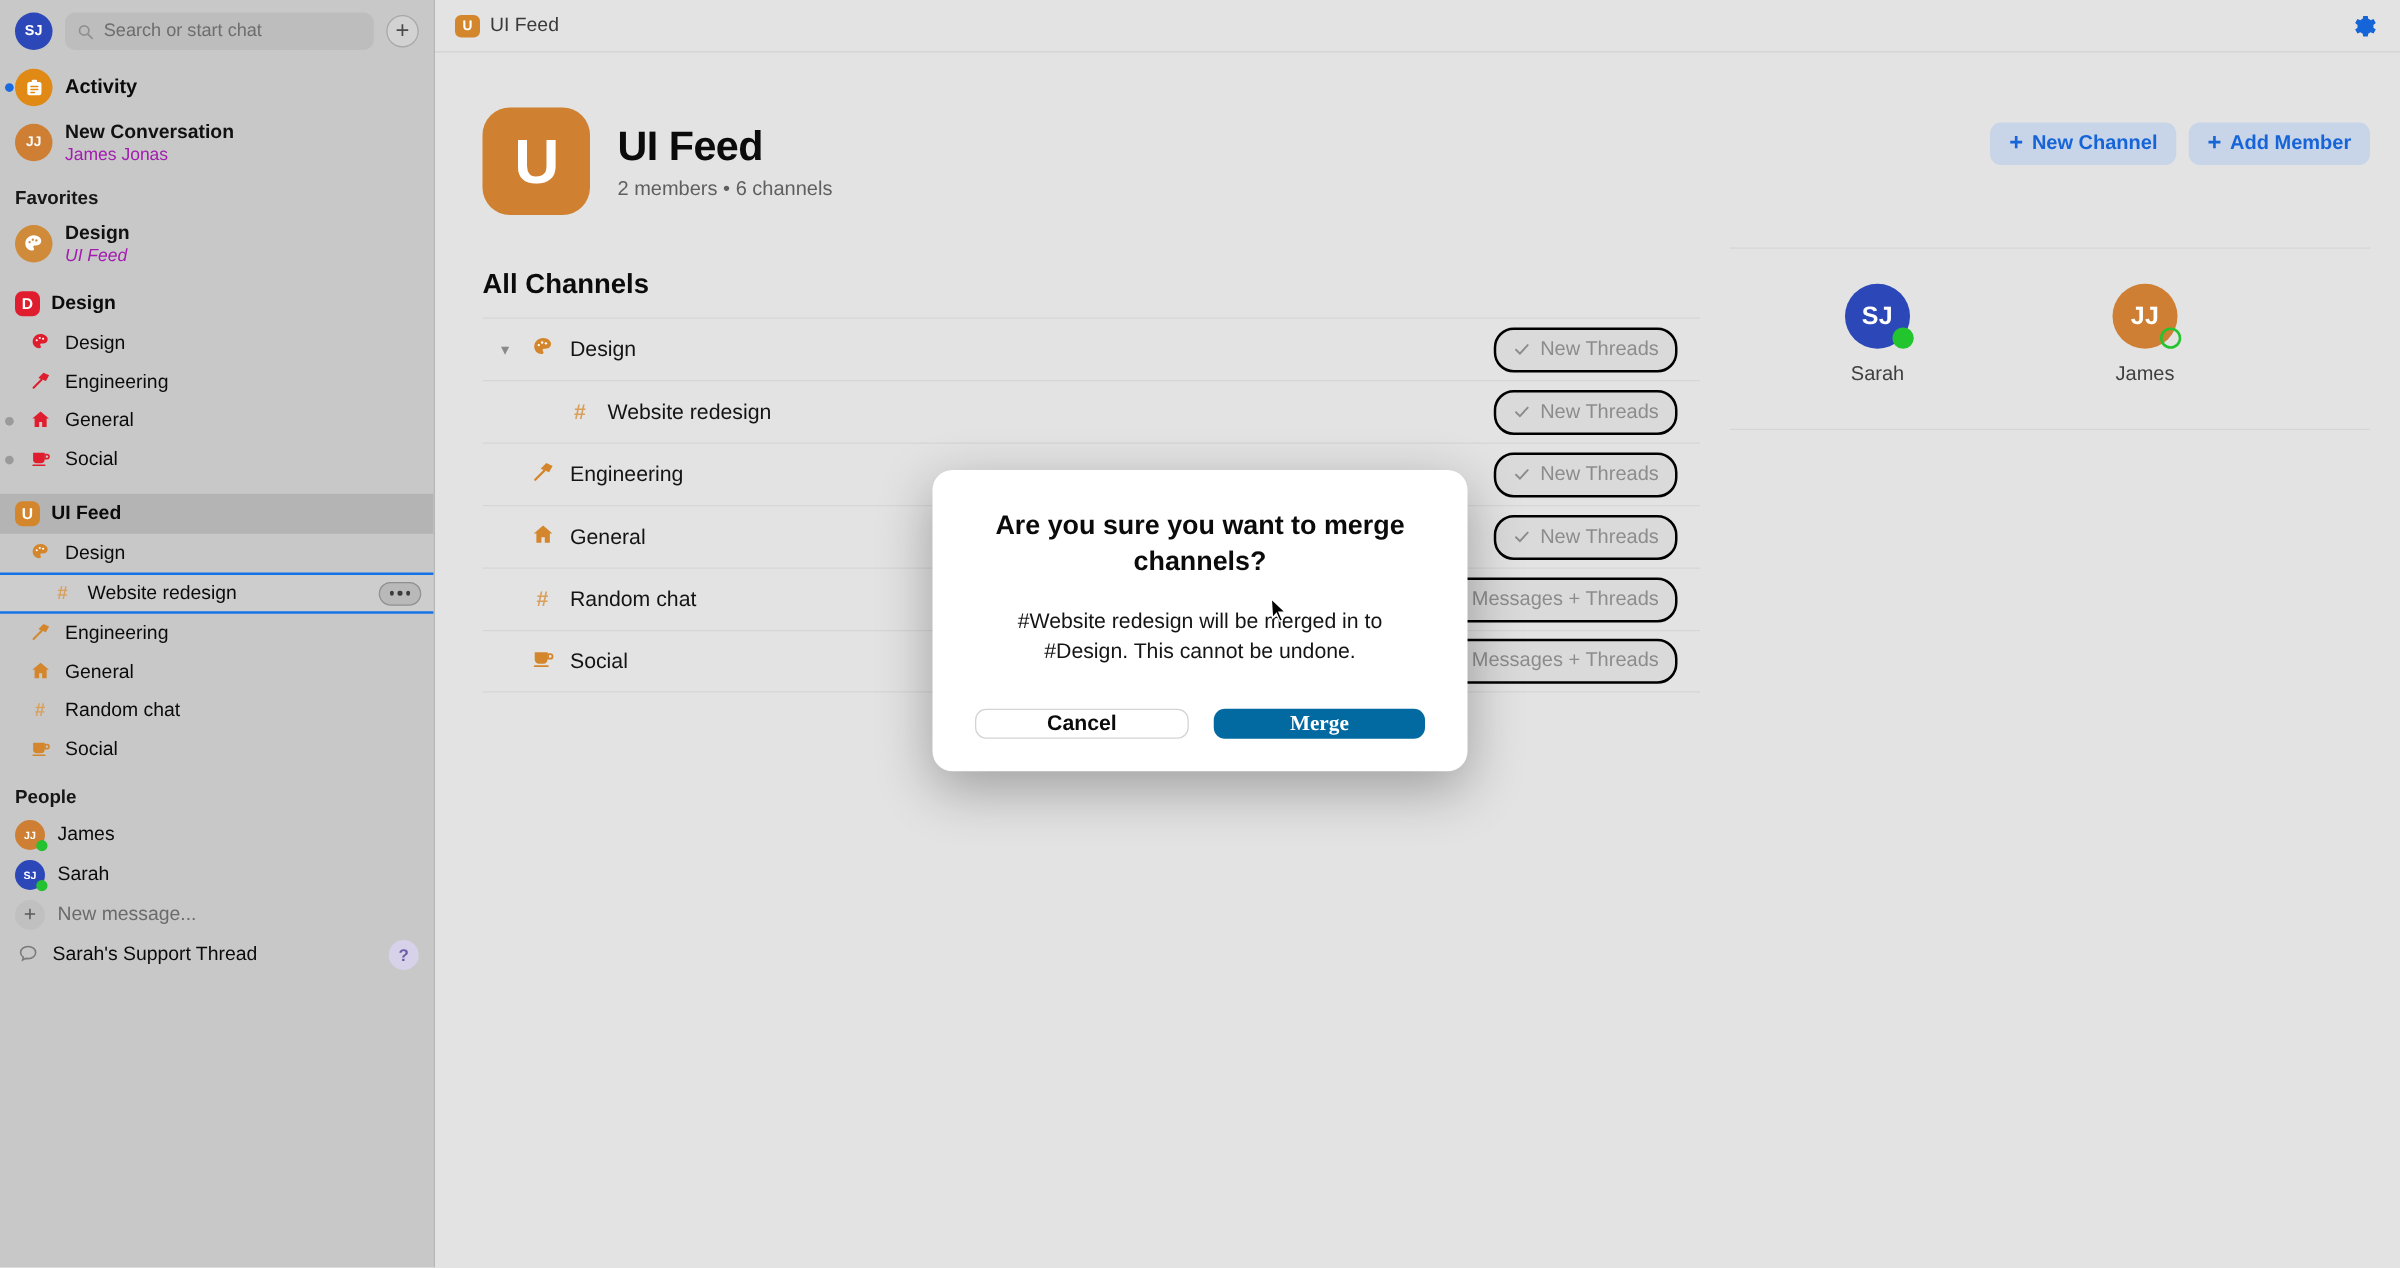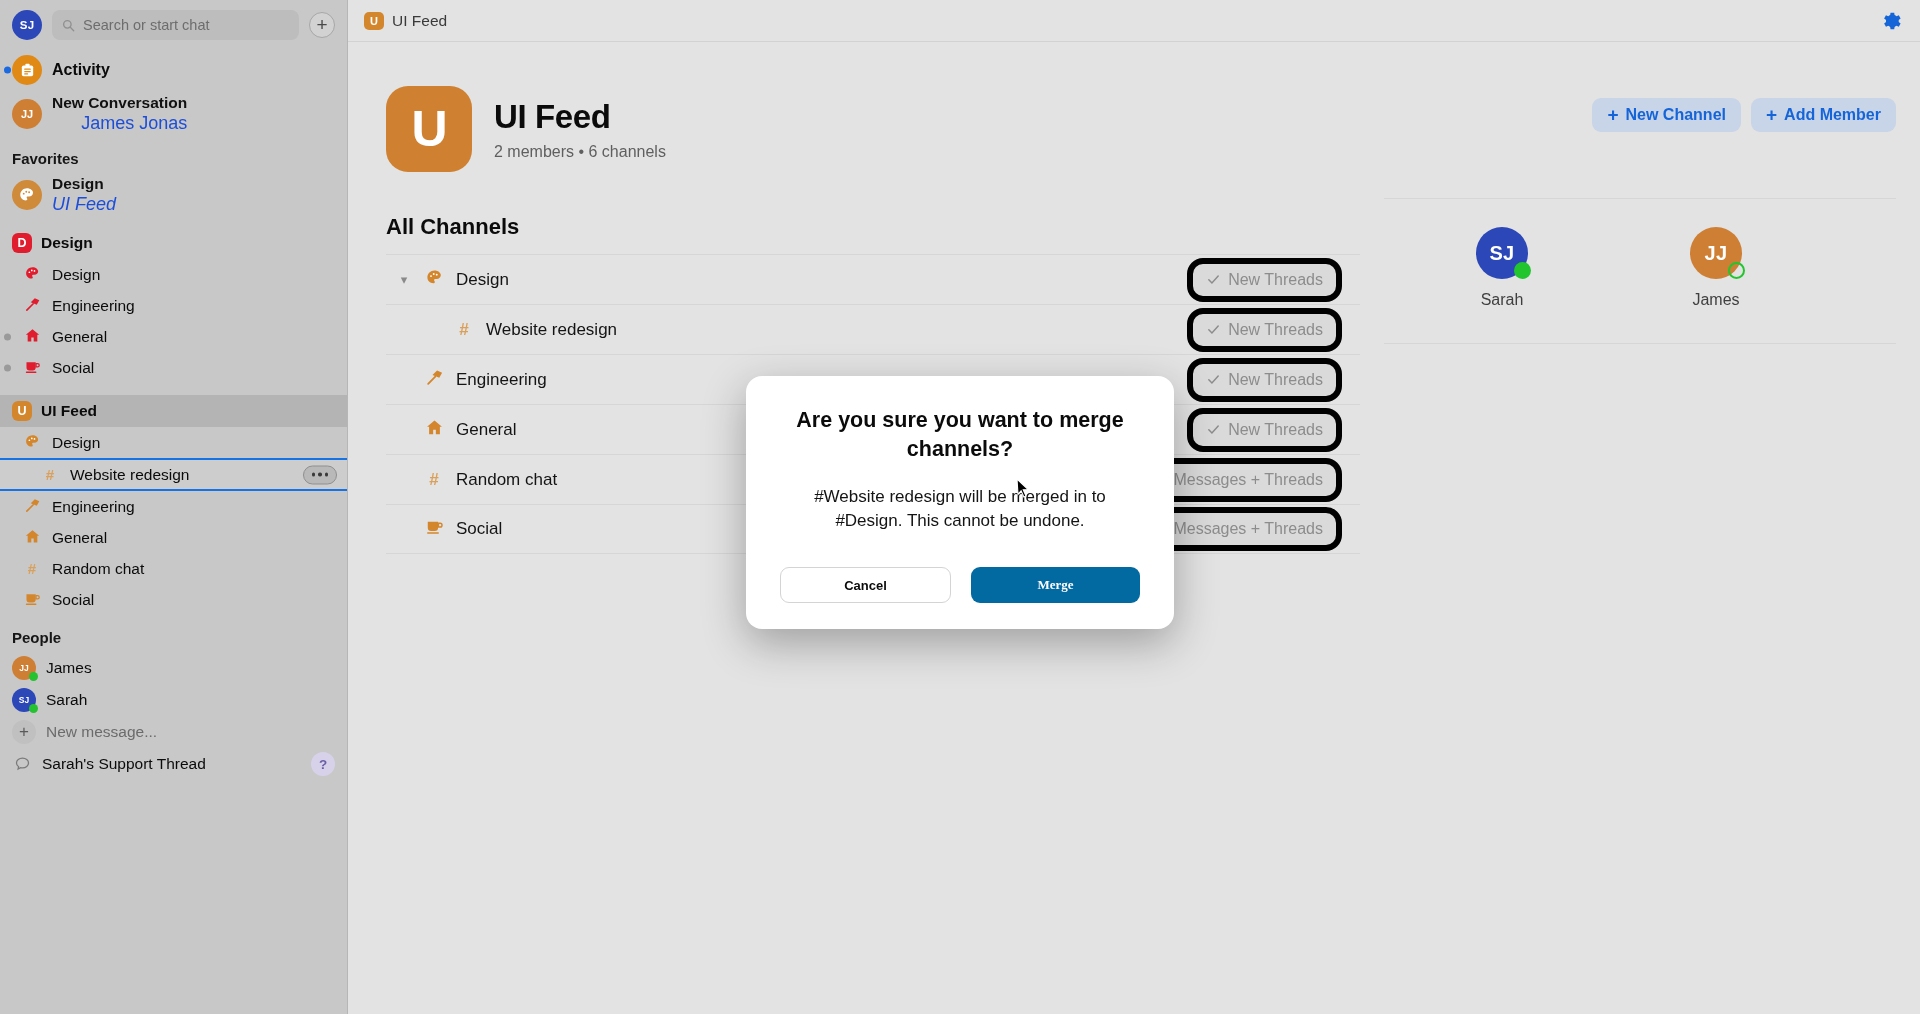--- a/index.html
+++ b/index.html
@@ -59,21 +59,21 @@
     width:7px; height:7px; border-radius:50%; background:#9a9a9a;
   }
   .av-round {
     width:30px; height:30px; border-radius:50%; flex:0 0 30px;
     display:flex; align-items:center; justify-content:center;
     color:#fff; font-size:11px; font-weight:700;
   }
   .act-ico { background:#e08a15; }
   .two-line { display:flex; flex-direction:column; justify-content:center; line-height:1.18; }
   .two-line .l1 { font-size:15.5px; font-weight:700; color:#111; }
-  .two-line .l2 { font-size:18px; color:#1d4ed8;text-align:right; }
+  .two-line .l2 { font-size:14px; color:#a21caf; }
   .two-line .l2.ital { font-style:italic; }
 
   .sec-head {
     font-size:15px; font-weight:700; color:#161616;
     padding:14px 12px 6px 12px;
   }
 
   .ws-row {
     display:flex; align-items:center; gap:9px;
     padding:0 12px; height:32px; font-size:15.5px; font-weight:700;
@@ -181,21 +181,21 @@
     font-size:17px; color:#141414;
   }
   .ch-list-row:last-child { border-bottom:1px solid #d6d6d6; }
   .chev { width:16px; flex:0 0 16px; color:#8a8a8a; font-size:13px; text-align:center; }
   .ico-cell { width:24px; flex:0 0 24px; text-align:center; font-size:17px; }
   .indent { margin-left:30px; }
   .spacer { flex:1; }
   .thread-btn {
     display:flex; align-items:center; gap:7px;
     height:32px; padding:16px 13px; border-radius:16px;
-    background:#dadada; border:6px solid #000000;
+    background:#dadada; border:2px solid #000000;
     color:#8c8c8c; font-size:16px; white-space:nowrap;
   }
 
   .panel-title { font-size:22px; font-weight:700; color:#0b0b0b; }
   .divider { height:1px; background:#d6d6d6; margin-top:14px; }
   .members { display:flex; gap:0; padding-top:28px; }
   .member { width:132px; display:flex; flex-direction:column; align-items:center; gap:12px; }
   .m-av { position:relative; width:52px; height:52px; }
   .m-av .circ {
     width:52px; height:52px; border-radius:50%;
@@ -211,21 +211,21 @@
   .overlay { position:absolute; inset:0; }
   .modal {
     position:absolute; left:746px; top:376px;
     width:428px; border-radius:16px;
     background:#fff; box-shadow:0 14px 44px rgba(0,0,0,.30);
     padding:30px 34px 26px 34px; text-align:center;
   }
   .modal h2 { font-size:21.5px; font-weight:700; line-height:1.33; color:#0b0b0b; }
   .modal p { font-size:17px; line-height:1.42; color:#141414; margin-top:22px; }
   .modal-btns { display:flex; gap:20px; margin-top:34px; }
-  .mbtn { flex:1; height:36px; border-radius:9px; font-size:13px; font-weight:600;
+  .mbtn { flex:1; height:24px; border-radius:9px; font-size:17px; font-weight:600;
           display:flex; align-items:center; justify-content:center; }
   .mbtn.cancel { background:#fff; border:1px solid #d4d4d4; color:#0b0b0b; }
   .mbtn.danger { background:#0369a1; color:#fff;font-family:Liberation Serif, serif; }
 
   .cursor { position:absolute; left:1016px; top:478px; width:16px; height:22px; }
 </style>
 </head>
 <body>
 
 <div class="app">

